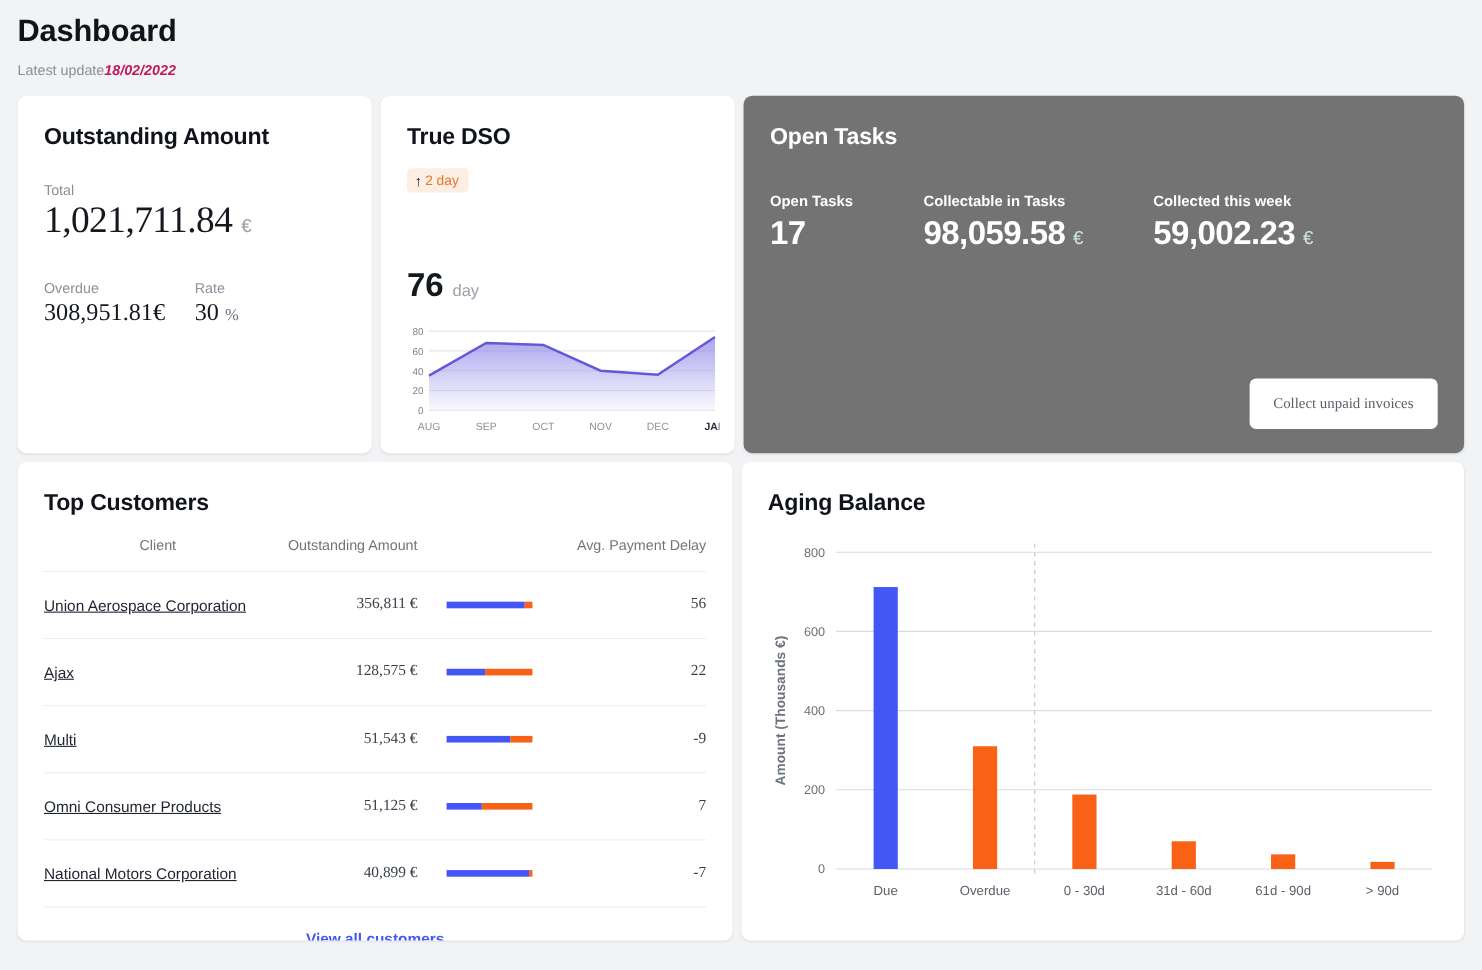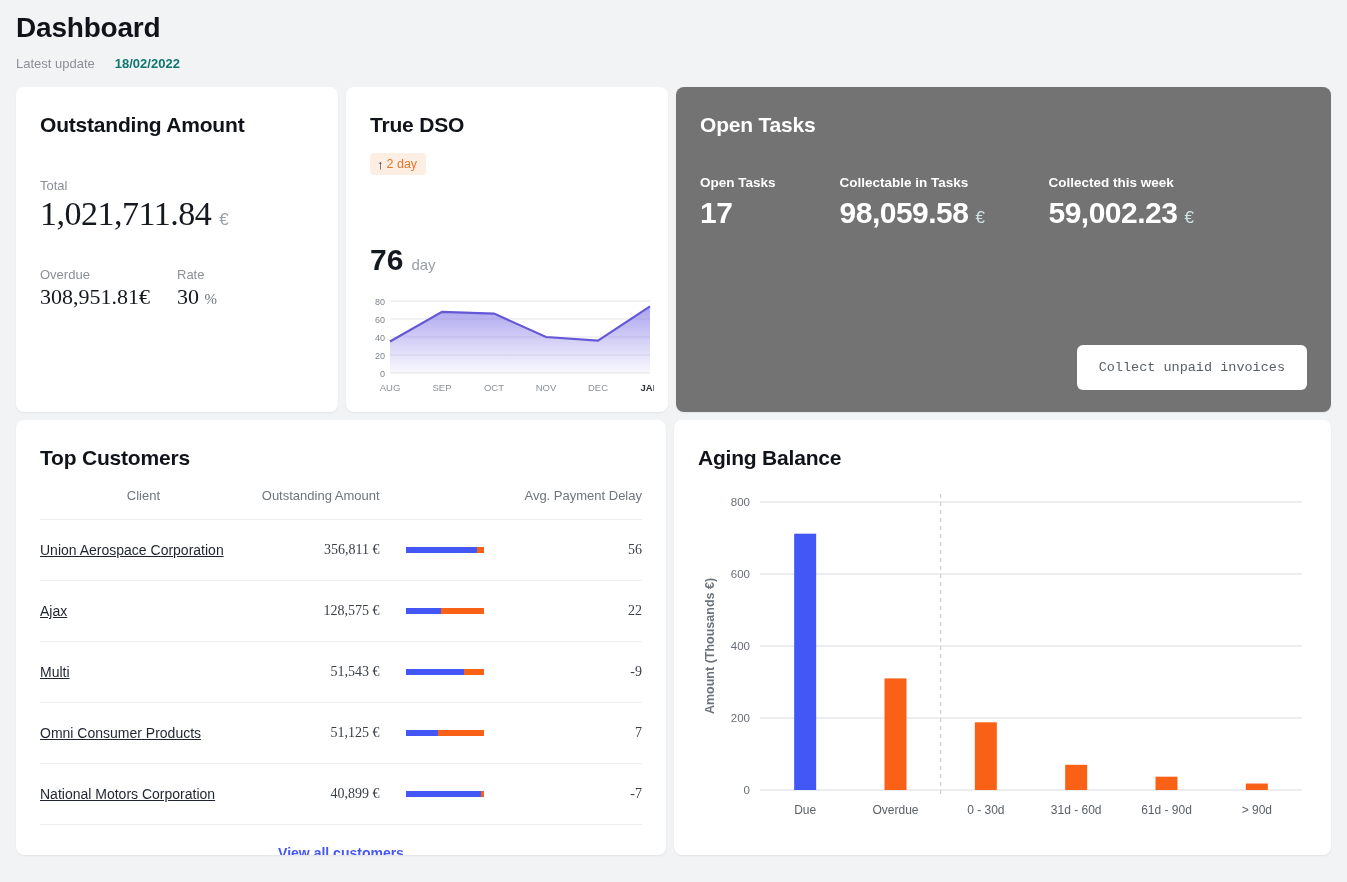--- a/index.html
+++ b/index.html
@@ -11,21 +11,21 @@
     overflow: hidden;
   }
   .page { padding: 0 16px; }
 
   
   .page-title {
     font-size: 28px; font-weight: 700; letter-spacing: -0.2px;
     padding-top: 12px; color: #10131a;
   }
   .update-line { margin-top: 12px; font-size: 13px; color: #8b8f98; }
-  .update-line .date { color: #0f766e; font-weight: 700; margin-left: 20px; }
+  .update-line .date { color: #be185d; font-weight: 700; margin-left: 0; font-style: italic; }
 
   
   .row-top {
     display: flex; gap: 8px; margin-top: 16px; height: 325px;
   }
   .row-bottom {
     display: flex; gap: 8px; margin-top: 8px; height: 435px;
   }
   .card {
     background: #ffffff; border-radius: 8px;
@@ -44,21 +44,21 @@
   .card-tasks .card-title { color: #ffffff; }
 
   
   .metric-label { font-size: 13px; color: #8b8f98; margin-bottom: 2px; }
   .metric-big {
     font-family: "Liberation Serif", serif;
     font-size: 34px; color: #14181f; letter-spacing: -0.5px;
     display: flex; align-items: baseline; gap: 8px;
   }
   .metric-big .unit { font-size: 17px; color: #9aa0a8; font-family: "Liberation Sans", sans-serif; }
-  .outstanding-total { margin-top: 41px; }
+  .outstanding-total { margin-top: 28px; }
   .outstanding-sub { display: flex; margin-top: 34px; }
   .sub-block { width: 186px; }
   .sub-value {
     font-family: "Liberation Serif", serif;
     font-size: 22px; color: #14181f;
   }
   .sub-value .pct-unit { font-size: 15px; color: #6d737c; }
 
   
   .badge-delta {
@@ -81,21 +81,21 @@
   .tm-label { font-size: 13.5px; font-weight: 700; color: #ffffff; margin-bottom: 6px; }
   .tm-value {
     font-size: 30px; font-weight: 700; color: #ffffff;
     display: flex; align-items: baseline; gap: 7px; letter-spacing: -0.5px;
   }
   .tm-value .unit { font-size: 17px; font-weight: 400; color: #cfe5e5; }
   .collect-btn-wrap { position: absolute; right: 24px; bottom: 22px; }
   .collect-btn {
     background: #ffffff; color: #5a6068; border: none;
     border-radius: 6px; padding: 15px 22px;
-    font-size: 13.5px; font-family: Liberation Mono, monospace;
+    font-size: 13.5px; font-family: Liberation Serif, serif;
     cursor: pointer;
   }
 
   
   .cust-table { width: 100%; border-collapse: collapse; margin-top: 18px; }
   .cust-table th {
     font-size: 13px; font-weight: 400; color: #6f757d;
     text-align: center; padding: 0 0 16px 0;
   }
   .cust-table th.num, .cust-table td.num { text-align: right; }

